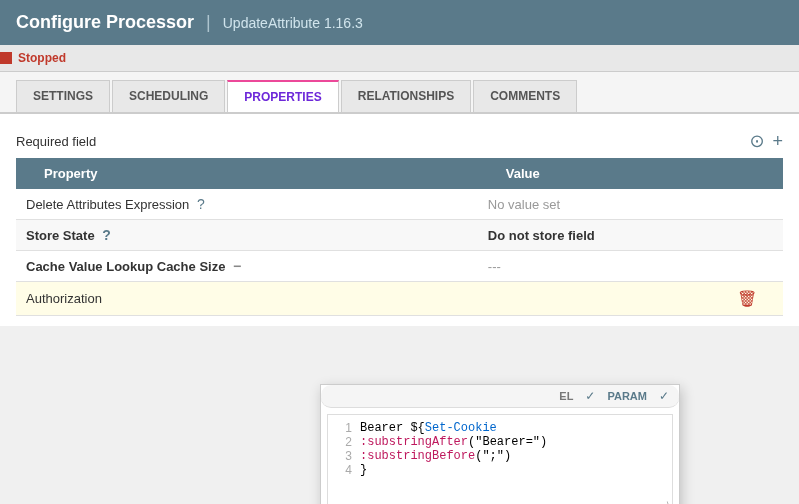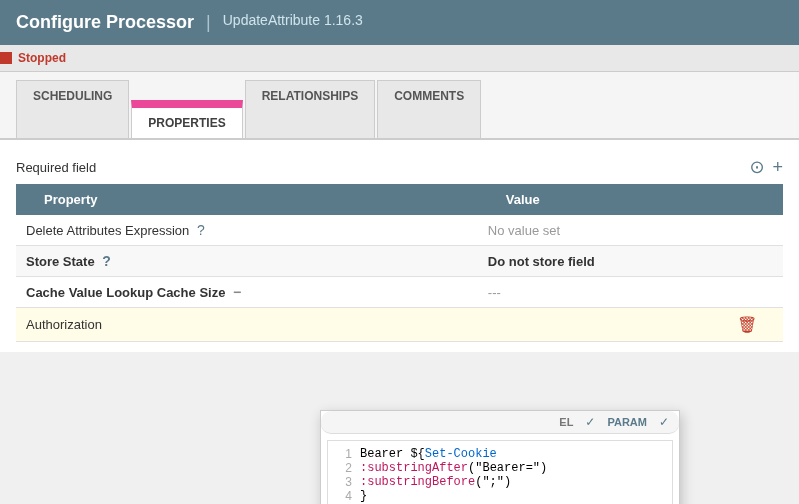--- a/index.html
+++ b/index.html
@@ -4,21 +4,21 @@
   <style>
     * { box-sizing: border-box; margin: 0; padding: 0; }
     body { font-family: Arial, sans-serif; font-size: 13px; background: #f0f0f0; width: 799px; height: 504px; overflow: hidden; }
 
     
     .header {
       background: #5a7a8a;
       color: white;
       padding: 12px 16px;
       display: flex;
-      align-items: flex-start;
+      align-items: center;
       gap: 12px;
     }
     .header-title {
       font-size: 18px;
       font-weight: bold;
     }
     .header-divider {
       color: #adc4ce;
       font-size: 18px;
     }
@@ -62,23 +62,22 @@
       font-size: 12px;
       font-weight: bold;
       color: #555;
       border: 1px solid #ccc;
       border-bottom: none;
       background: #e8e8e8;
       margin-right: 2px;
     }
     .tab.active {
       background: white;
-      color: #404040;
-      border-top: 8px solid #ec4899;
-      margin-top: 20px;
+      color: #6d28d9;
+      border-top: 2px solid #ec4899;
     }
 
     
     .content {
       background: white;
       padding: 10px 16px;
     }
     .required-field-row {
       display: flex;
       justify-content: space-between;
@@ -234,20 +233,21 @@
   <span class="header-divider">|</span>
   <span class="header-subtitle">UpdateAttribute 1.16.3</span>
 </div>
 
 <div class="status-bar">
   <span class="status-indicator"></span>
   <span class="status-text">Stopped</span>
 </div>
 
 <div class="tabs-bar">
+  <div class="tab">SETTINGS</div>
   <div class="tab">SCHEDULING</div>
   <div class="tab active">PROPERTIES</div>
   <div class="tab">RELATIONSHIPS</div>
   <div class="tab">COMMENTS</div>
 </div>
 
 <div class="main-area">
   <div class="content">
     <div class="required-field-row">
       <span class="required-field-label">Required field</span>

